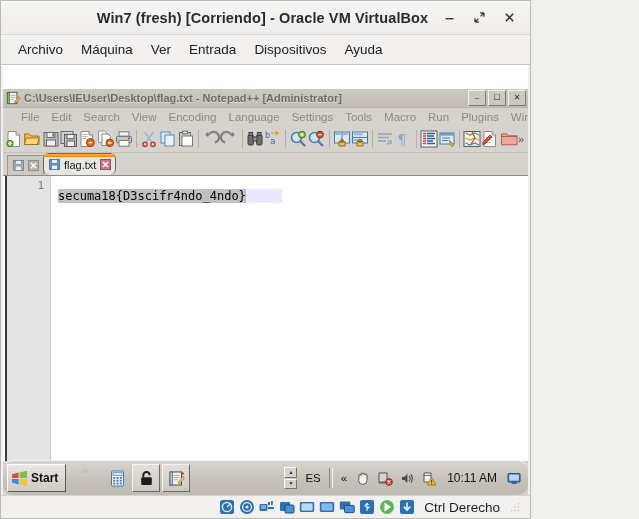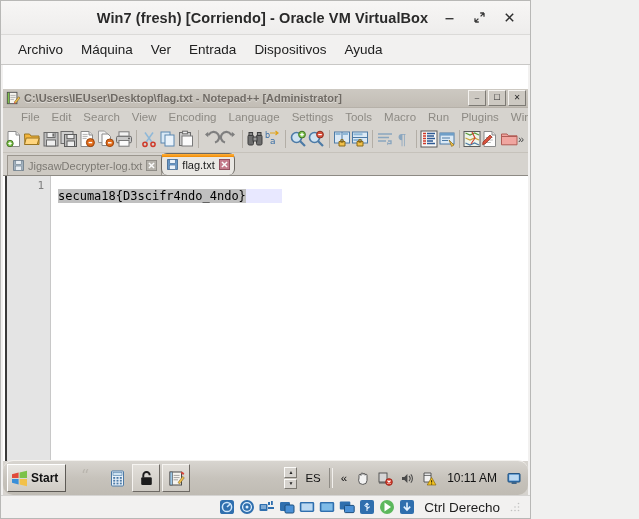--- a/index.html
+++ b/index.html
@@ -524,21 +524,20 @@
             <div class="tb-more">»</div>
           </div>
 
           <div class="npp-tabbar">
             <div class="npp-tab">
               <svg class="tab-icon" viewBox="0 0 12 12">
                 <rect x="0.7" y="0.7" width="10.6" height="10.6" fill="#a9b8c6" stroke="#6a7a88"></rect>
                 <rect x="3" y="0.7" width="6" height="4" fill="#e8edf2" stroke="#6a7a88" stroke-width=".6"></rect>
                 <rect x="2.6" y="6.6" width="6.8" height="4.7" fill="#e8edf2" stroke="#6a7a88" stroke-width=".6"></rect>
               </svg>
-              <span class="tab-label">JigsawDecrypter-log.txt</span>
               <svg class="tab-close" viewBox="0 0 12 12">
                 <rect x="0.5" y="0.5" width="11" height="11" fill="#b5b2ab" stroke="#8d8a84"></rect>
                 <path d="M3.2 3.2 L8.8 8.8 M8.8 3.2 L3.2 8.8" stroke="#fbfbfb" stroke-width="1.6"></path>
               </svg>
             </div>
             <div class="npp-tab active">
               <svg class="tab-icon" viewBox="0 0 12 12">
                 <rect x="0.7" y="0.7" width="10.6" height="10.6" fill="#6f9fcf" stroke="#3b6490"></rect>
                 <rect x="3" y="0.7" width="6" height="4" fill="#eaf2fa" stroke="#3b6490" stroke-width=".6"></rect>
                 <rect x="2.6" y="6.6" width="6.8" height="4.7" fill="#eaf2fa" stroke="#3b6490" stroke-width=".6"></rect>

